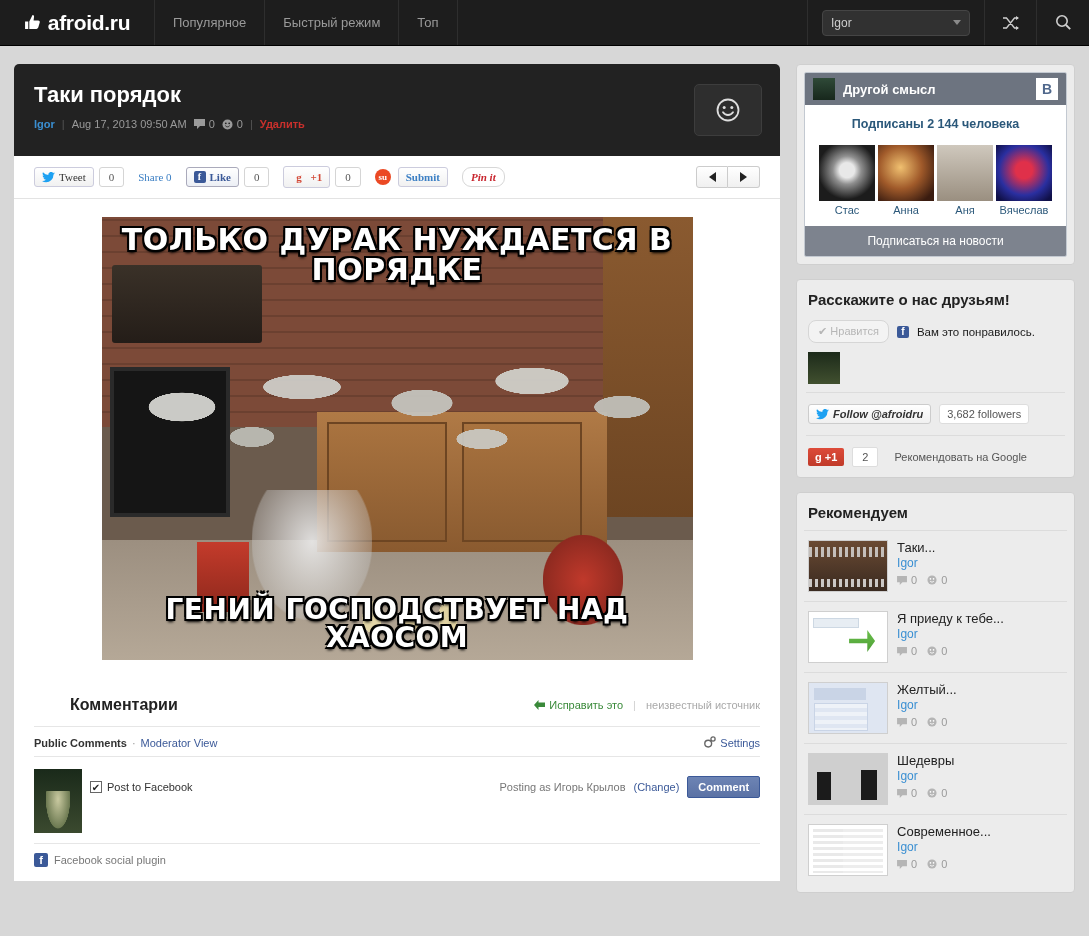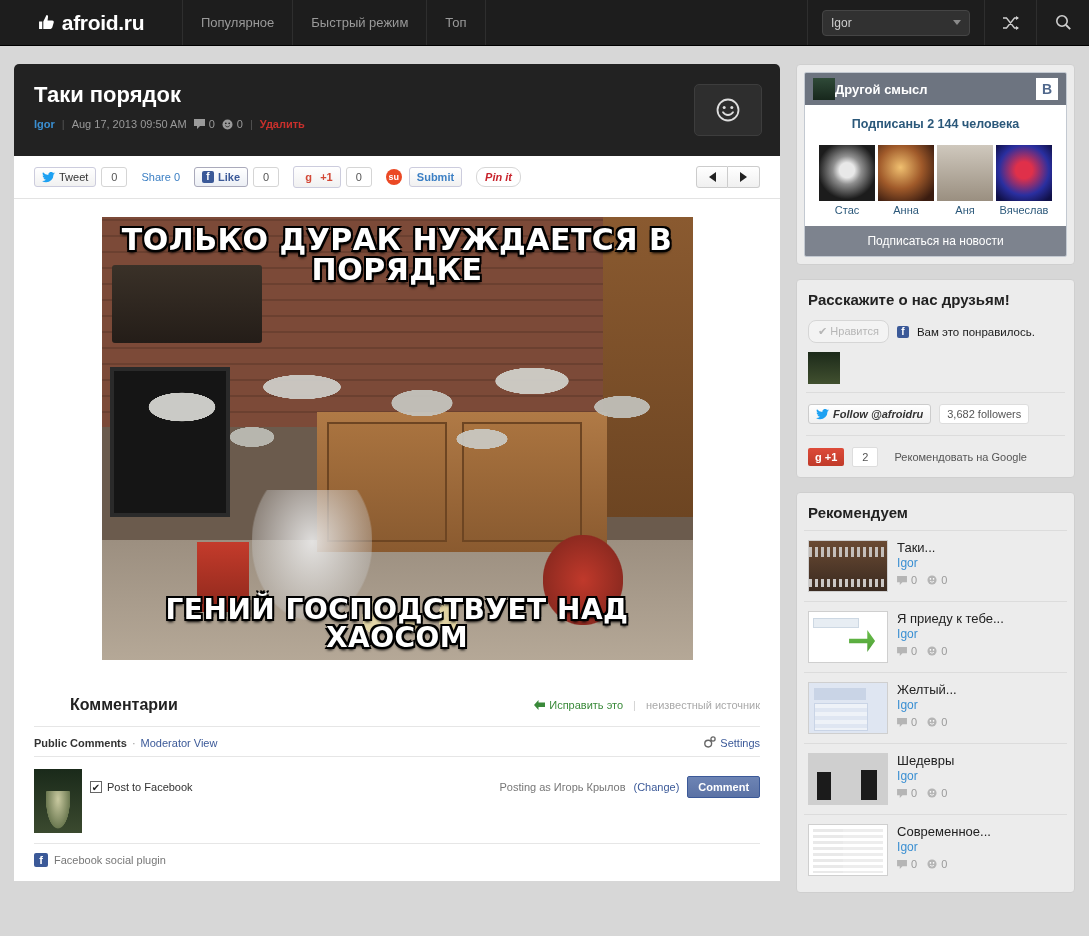--- a/index.html
+++ b/index.html
@@ -20,21 +20,21 @@
     position:relative;
   }
   .nav-cell {
     display:flex; align-items:center; justify-content:center;
     padding:0 18px;
     border-right:1px solid #2e2e2e;
     color:#9a9a9a; font-size:13px;
     cursor:pointer; white-space:nowrap;
   }
   #logo-cell {
-    width:183px; padding:0; border-right:1px solid #2e2e2e;
+    width:155px; padding:0; border-right:1px solid #2e2e2e;
     display:flex; align-items:center; gap:7px; justify-content:center;
   }
   #logo-text { color:#fff; font-size:21px; font-weight:bold; letter-spacing:-0.3px; }
   .thumb-icon { width:17px; height:17px; display:block; }
   #nav-spacer { flex:1; border-right:1px solid #2e2e2e; }
   #user-cell { padding:0 14px; display:flex; align-items:center; border-right:1px solid #2e2e2e;}
   #user-select {
     width:148px; height:26px; background:#313131;
     border:1px solid #454545; border-radius:4px;
     display:flex; align-items:center; justify-content:space-between;
@@ -64,21 +64,21 @@
   .meta-count { display:inline-flex; align-items:center; gap:4px; color:#9a9a9a; }
   #smiley-btn {
     position:absolute; right:18px; top:20px;
     width:68px; height:52px; background:#2e2e2e;
     border:1px solid #3d3d3d; border-radius:5px;
     display:flex; align-items:center; justify-content:center; cursor:pointer;
   }
   #share-bar {
     display:flex; align-items:center; gap:14px;
     padding:10px 20px; border-bottom:1px solid #e3e3e3;
-    background:#fff; position:relative;
+    background:#fff; position:relative;font-family:Liberation Serif, serif;
   }
   .sbtn { display:flex; align-items:center; font-size:11px; }
   .btn-box {
     border:1px solid #ccd; border-radius:3px; background:linear-gradient(#fff,#f1f1f1);
     padding:3px 7px; display:flex; align-items:center; gap:4px; cursor:pointer; color:#333;
   }
   .cnt-box {
     border:1px solid #d5d5d5; border-radius:3px; background:#fff;
     padding:3px 9px; margin-left:5px; color:#555; font-size:11px;
   }
@@ -174,21 +174,21 @@
   #comment-btn {
     background:linear-gradient(#6d84b4,#5b72a5); border:1px solid #3b5998;
     color:#fff; font-weight:bold; font-size:11px; padding:4px 10px; border-radius:2px; cursor:pointer;
   }
   #fb-footer { border-top:1px solid #e6e6e6; padding-top:9px; display:flex; align-items:center; gap:6px; font-size:11px; color:#777;}
   .fb-f-sq{width:14px;height:14px;background:#3b5998;color:#fff;font-weight:bold;font-size:11px;line-height:14px;text-align:center;border-radius:2px;}
 
   
   .panel { background:#ececec; border:1px solid #cfcfcf; border-radius:4px; margin-bottom:14px; padding:7px; }
   #vk-widget { background:#fff; border:1px solid #c3c9d1; border-radius:2px; overflow:hidden; }
-  #vk-head { background:#6d7480; height:32px; display:flex; align-items:center; padding:0 8px; gap:0;}
+  #vk-head { background:#6d7480; height:32px; display:flex; align-items:center; padding:0 8px; gap:8px;}
   #vk-head-avatar{width:22px;height:22px;background:linear-gradient(#2f4a38,#17271c);flex:none;}
   #vk-title{color:#fff;font-weight:bold;font-size:13px;flex:1;}
   #vk-badge{width:22px;height:22px;background:#fff;color:#50688c;font-weight:bold;font-size:14px;display:flex;align-items:center;justify-content:center;}
   #vk-body{padding:12px 10px 10px 10px;text-align:center;}
   #vk-count{color:#2b587a;font-weight:bold;font-size:12.5px;margin-bottom:14px;}
   #vk-users{display:flex;justify-content:space-between;padding:0 4px;}
   .vk-user{width:56px;}
   .vk-av{width:56px;height:56px;display:block;}
   .vk-name{color:#2b587a;font-size:11px;margin-top:3px;}
   #vk-sub-btn{background:#7d838e;color:#fff;text-align:center;font-size:12px;padding:8px 0;cursor:pointer;}

